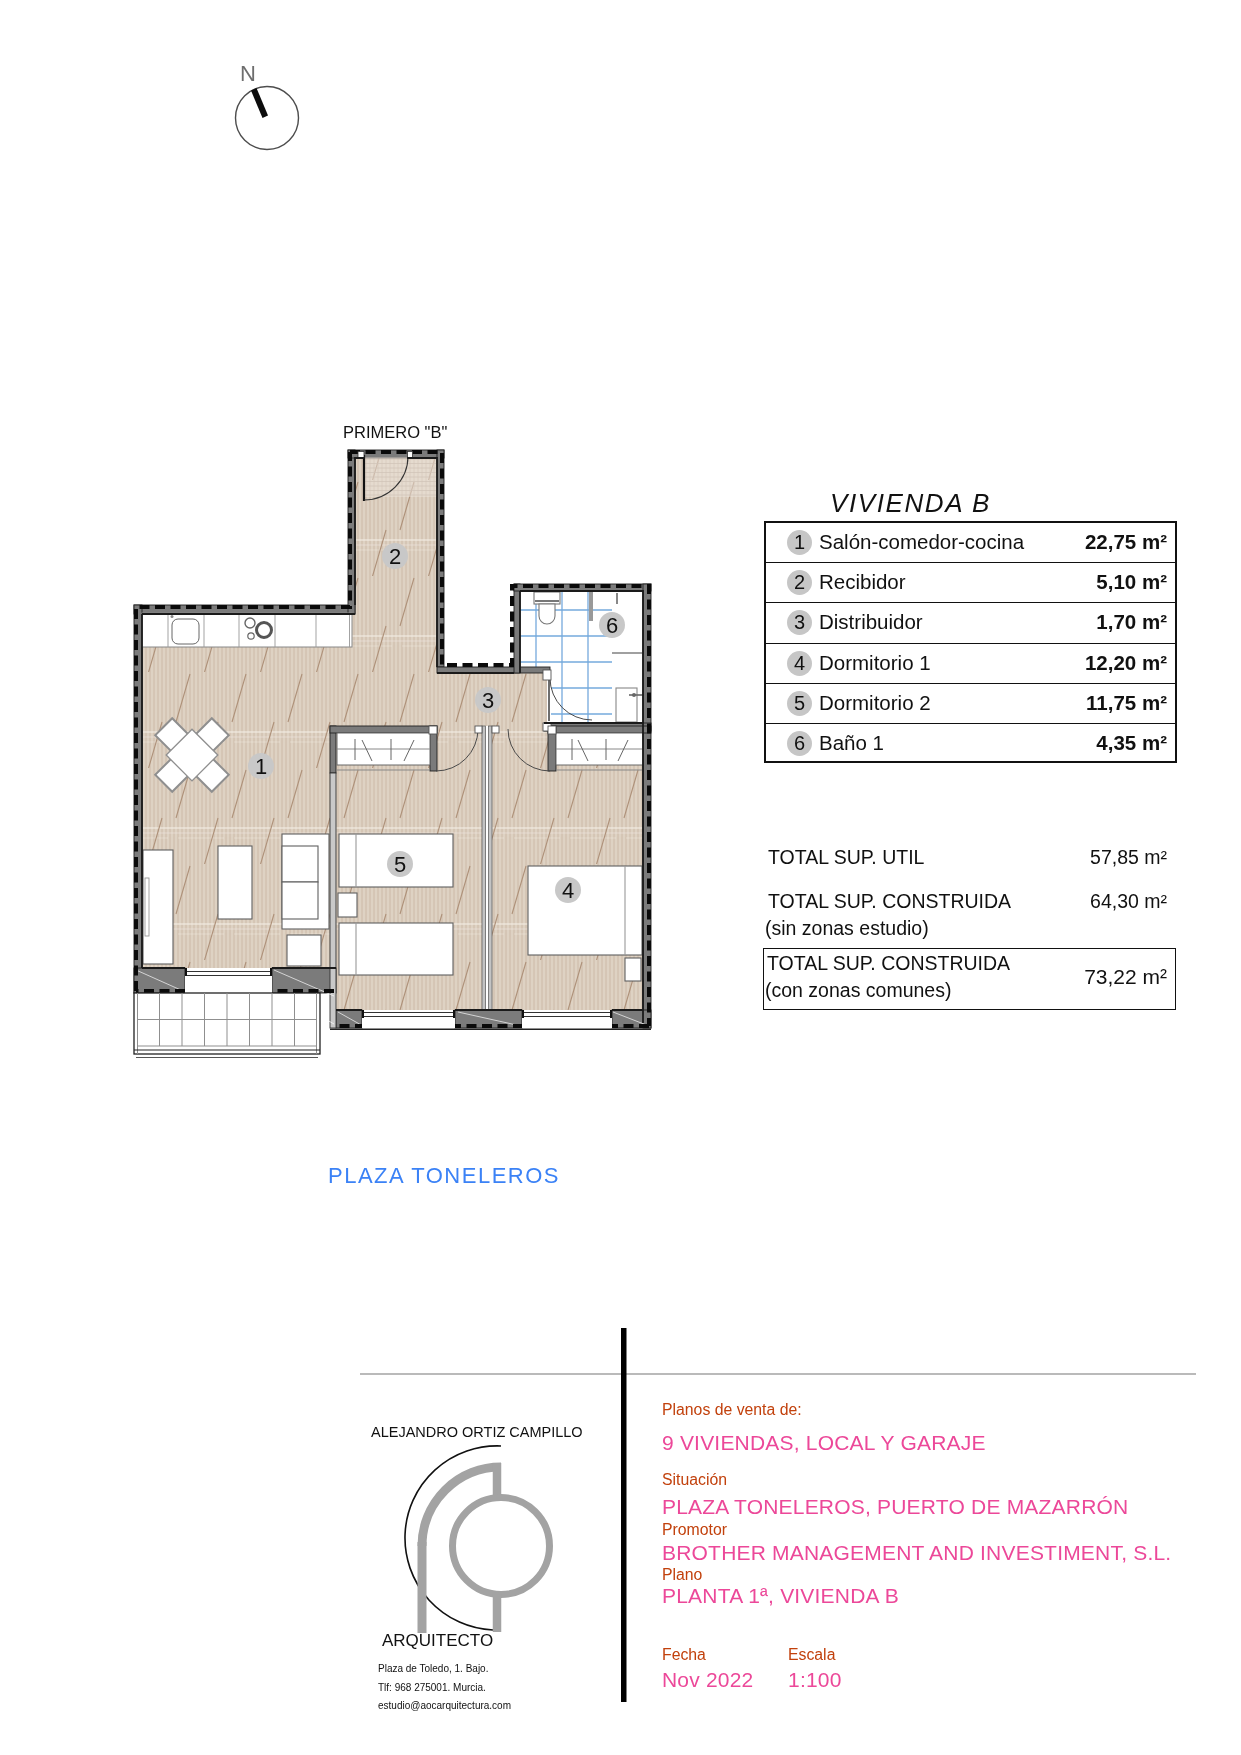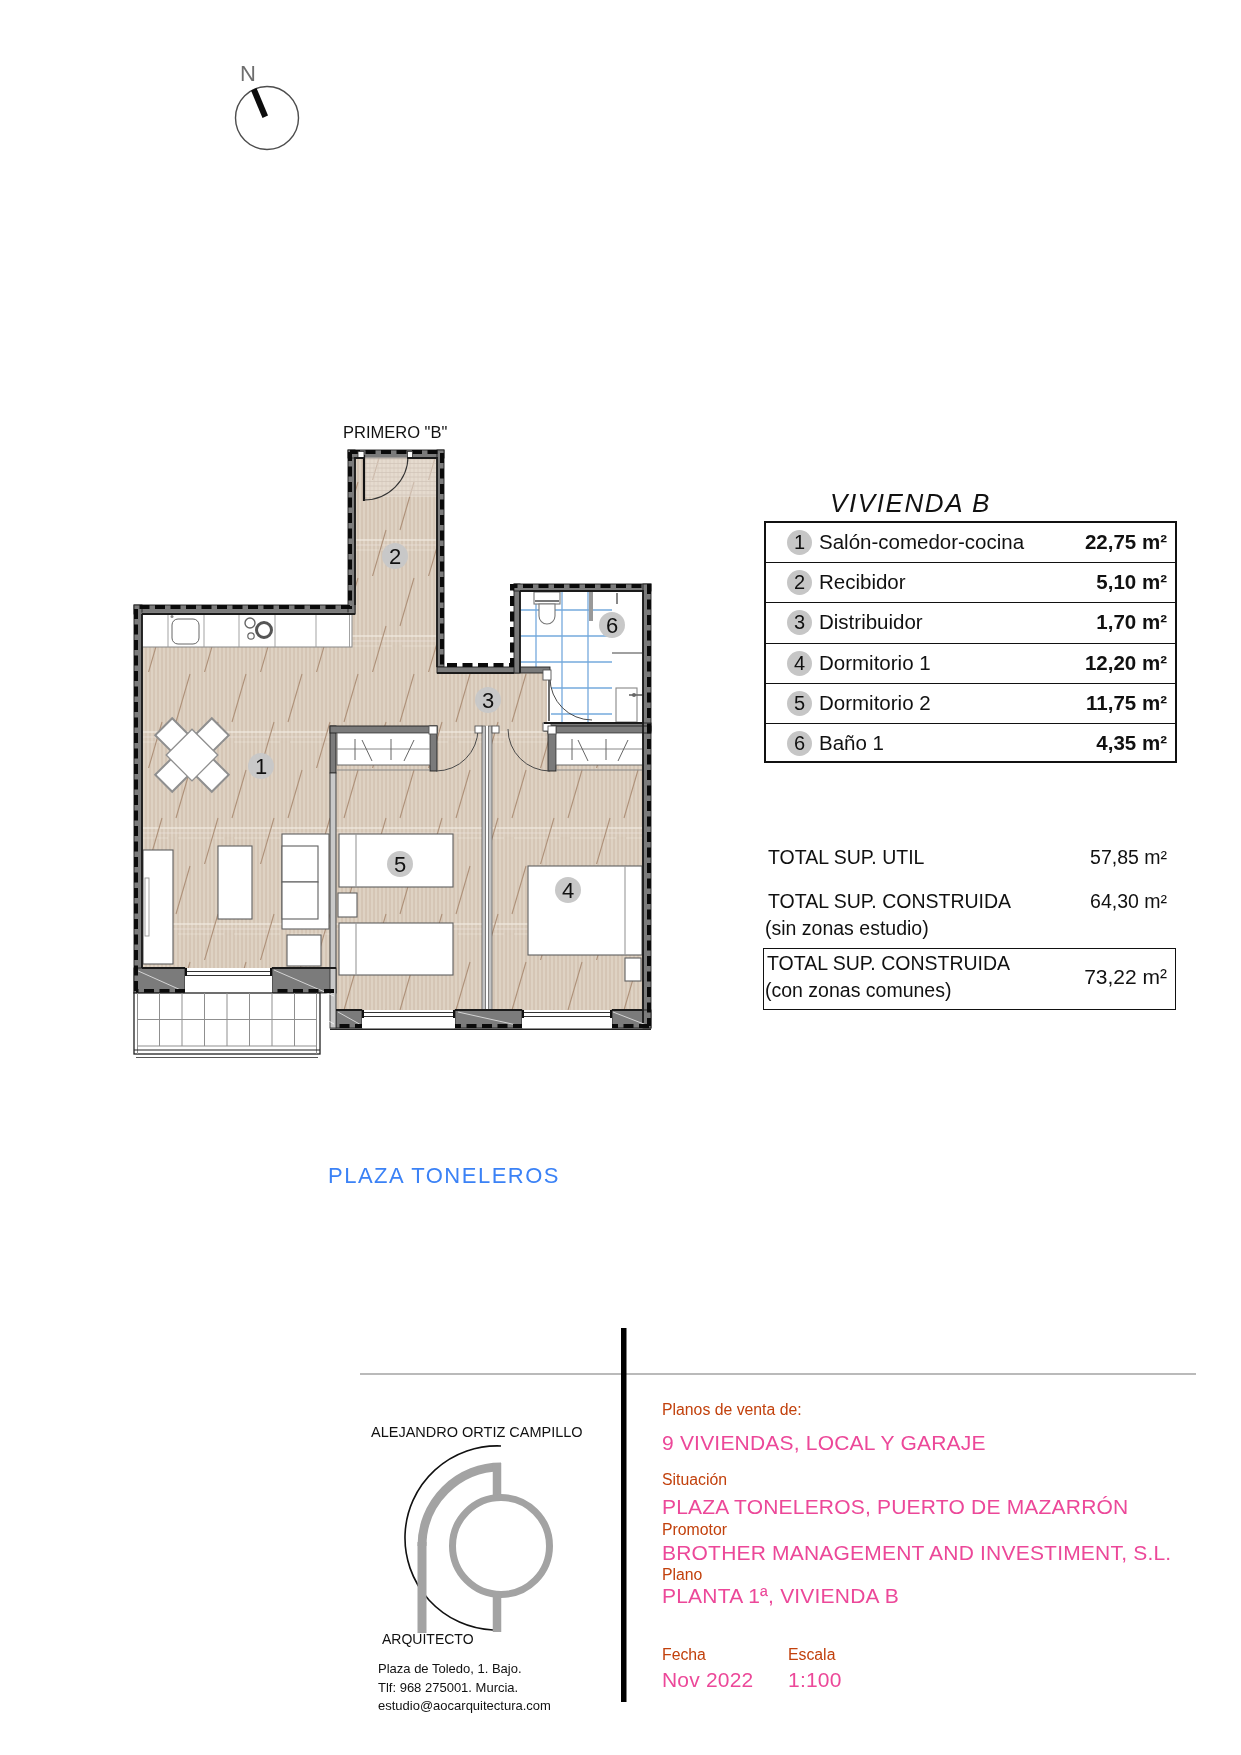--- a/index.html
+++ b/index.html
@@ -343,22 +343,22 @@
 <div class="abs t" style="left:765px;top:917px;font-size:19.5px;">(sin zonas estudio)</div>
 <div class="abs" style="left:763px;top:948px;width:411px;height:60px;border:1.5px solid #111;">
   <div class="abs t" style="left:3px;top:3px;font-size:19.5px;">TOTAL SUP. CONSTRUIDA</div>
   <div class="abs t" style="left:1px;top:30px;font-size:19.5px;">(con zonas comunes)</div>
   <div class="abs t" style="right:8px;top:16px;font-size:21px;">73,22 m²</div>
 </div>
 
 <div class="abs" style="left:295px;top:1163px;font-size:22px;color:#3b82f6;letter-spacing:1.5px;margin-left:33px;">PLAZA TONELEROS</div>
 
 <div class="abs t" style="left:371px;top:1424px;font-size:14.5px;">ALEJANDRO ORTIZ CAMPILLO</div>
-<div class="abs t" style="left:382px;top:1631px;font-size:14px;">ARQUITECTO</div>
-<div class="abs t" style="left:378px;top:1660px;font-size:13px;line-height:18.5px;">Plaza de Toledo, 1. Bajo.<br>Tlf: 968 275001. Murcia.<br>estudio@aocarquitectura.com</div>
+<div class="abs t" style="left:382px;top:1631px;font-size:17px;">ARQUITECTO</div>
+<div class="abs t" style="left:378px;top:1660px;font-size:10px;line-height:18.5px;">Plaza de Toledo, 1. Bajo.<br>Tlf: 968 275001. Murcia.<br>estudio@aocarquitectura.com</div>
 
 <div class="lbl" style="left:662px;top:1401px;">Planos de venta de:</div>
 <div class="big" style="left:662px;top:1431px;">9 VIVIENDAS, LOCAL Y GARAJE</div>
 <div class="lbl" style="left:662px;top:1471px;">Situación</div>
 <div class="big" style="left:662px;top:1495px;">PLAZA TONELEROS, PUERTO DE MAZARRÓN</div>
 <div class="lbl" style="left:662px;top:1521px;">Promotor</div>
 <div class="big" style="left:662px;top:1541px;">BROTHER MANAGEMENT AND INVESTIMENT, S.L.</div>
 <div class="lbl" style="left:662px;top:1566px;">Plano</div>
 <div class="big" style="left:662px;top:1584px;">PLANTA 1ª, VIVIENDA B</div>
 <div class="lbl" style="left:662px;top:1646px;">Fecha</div>

